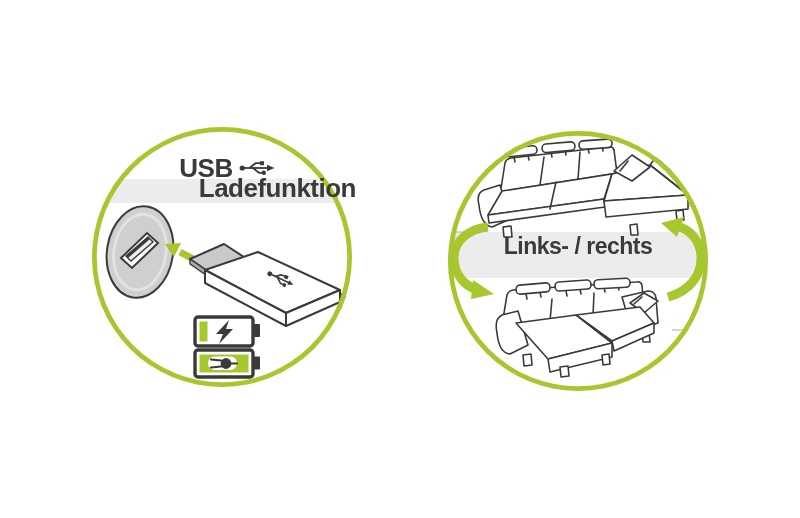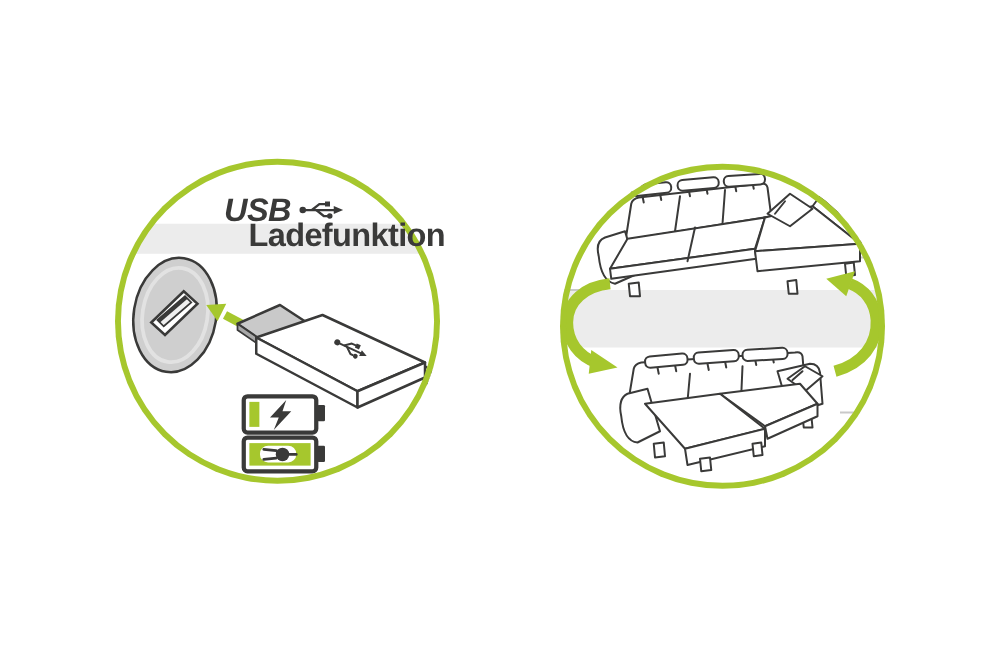--- a/index.html
+++ b/index.html
@@ -5,21 +5,21 @@
   html,body{margin:0;padding:0;background:#fff;}
   .canvas{position:relative;width:800px;height:518px;background:#fff;overflow:hidden;
           font-family:"Liberation Sans",sans-serif;}
   .badge{position:absolute;width:268px;height:268px;}
   #left-badge{left:88px;top:123px;}
   #right-badge{left:444px;top:127px;}
   .badge svg.illus{position:absolute;left:0;top:0;width:268px;height:268px;display:block;}
   .label{position:absolute;left:0;width:100%;text-align:center;font-weight:bold;
          color:var(--dark);line-height:1;letter-spacing:-0.5px;}
   .t-usb{top:32px;display:flex;justify-content:center;align-items:center;gap:6px;
-         font-size:26px;padding-left:10px;box-sizing:border-box;font-style:italic;}
+         font-size:26px;padding-left:10px;box-sizing:border-box;}
   .t-lade{top:52px;font-size:26px;text-align:right;}
   .t-links{top:108px;font-size:23px;}
   .t-mont{top:130px;font-size:23px;}
   
   .ring{fill:none;stroke:var(--green);stroke-width:8.5px;}
   .band{fill:var(--band);}
   .fd{fill:var(--dark);}
   .sd{stroke:var(--dark);fill:none;}
   .ag{fill:var(--green);}
   .sg{stroke:var(--green);fill:none;}
@@ -181,15 +181,16 @@
         </g>
         <g>
           <path class="sg" d="M224,170 C246,164 258,148 257,129 C256,114 247,104 236,100" stroke-width="9"></path>
           <polygon class="ag" points="217,96 240,90 233,110"></polygon>
         </g>
 
         <circle class="ring" cx="134" cy="134" r="129.5"></circle>
       </g>
     </svg>
 
+    <div class="label t-links">Links- / rechts</div>
   </div>
 
 </div>
 
 </body></html>

